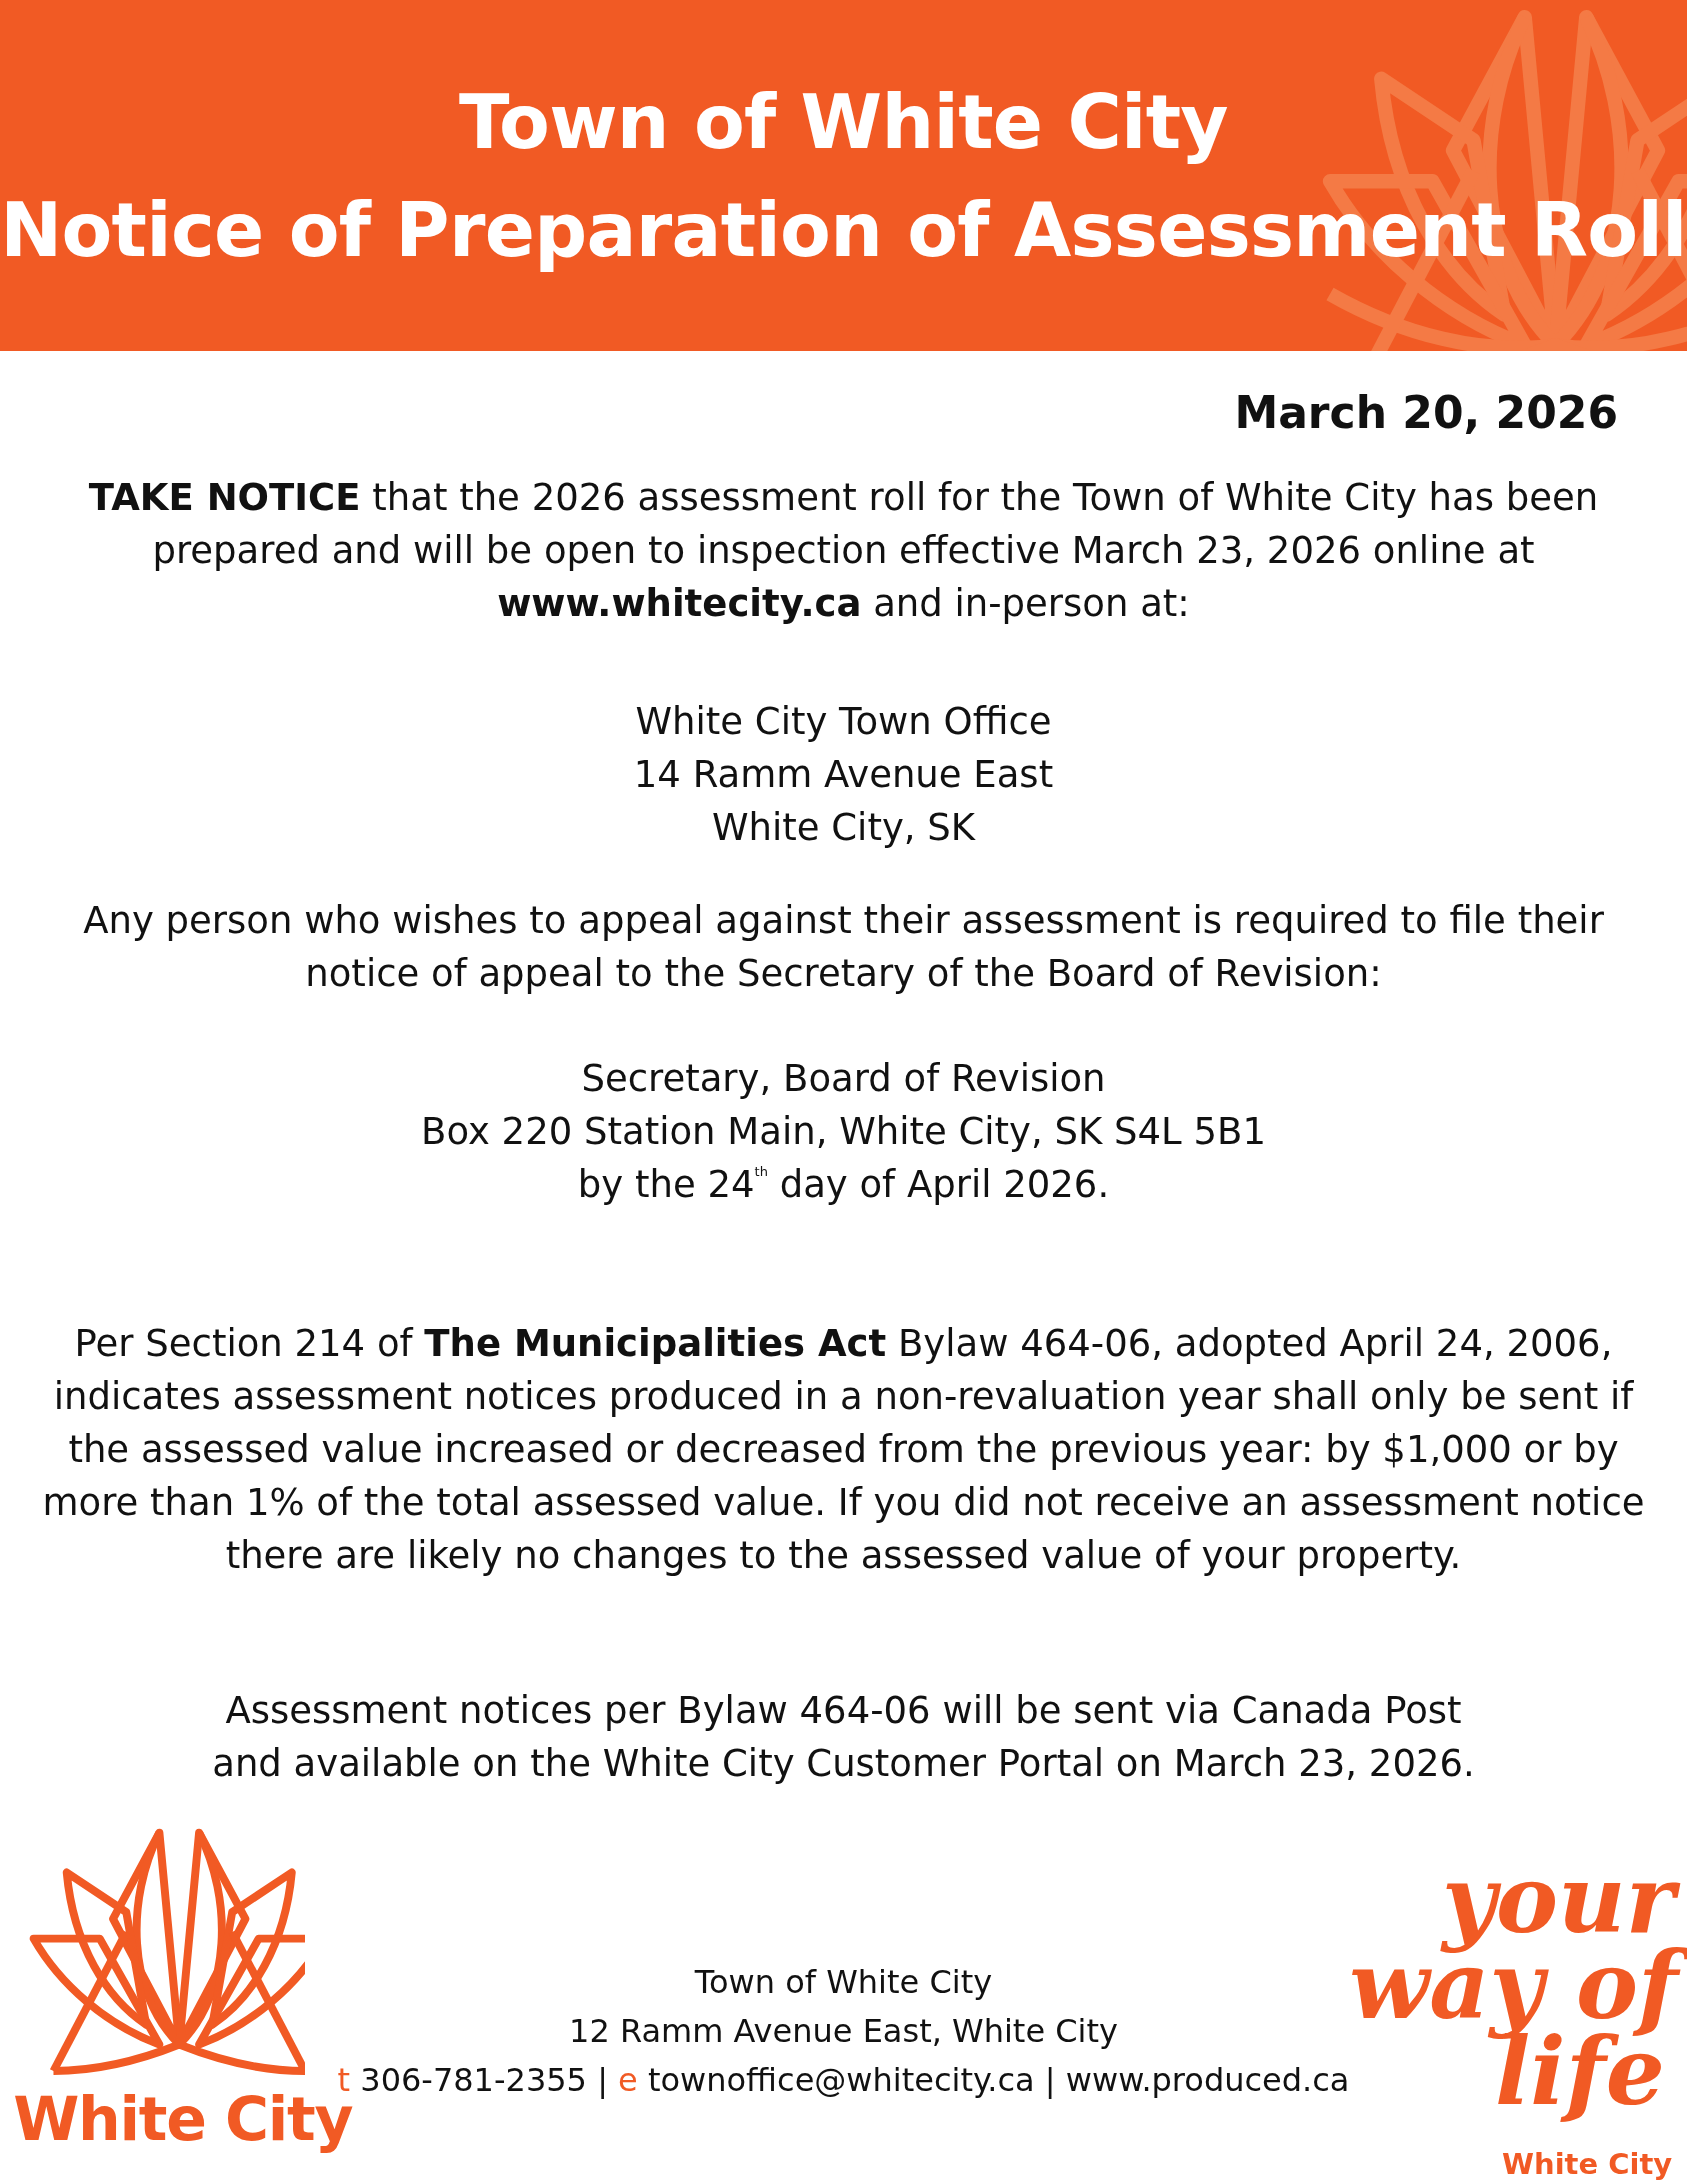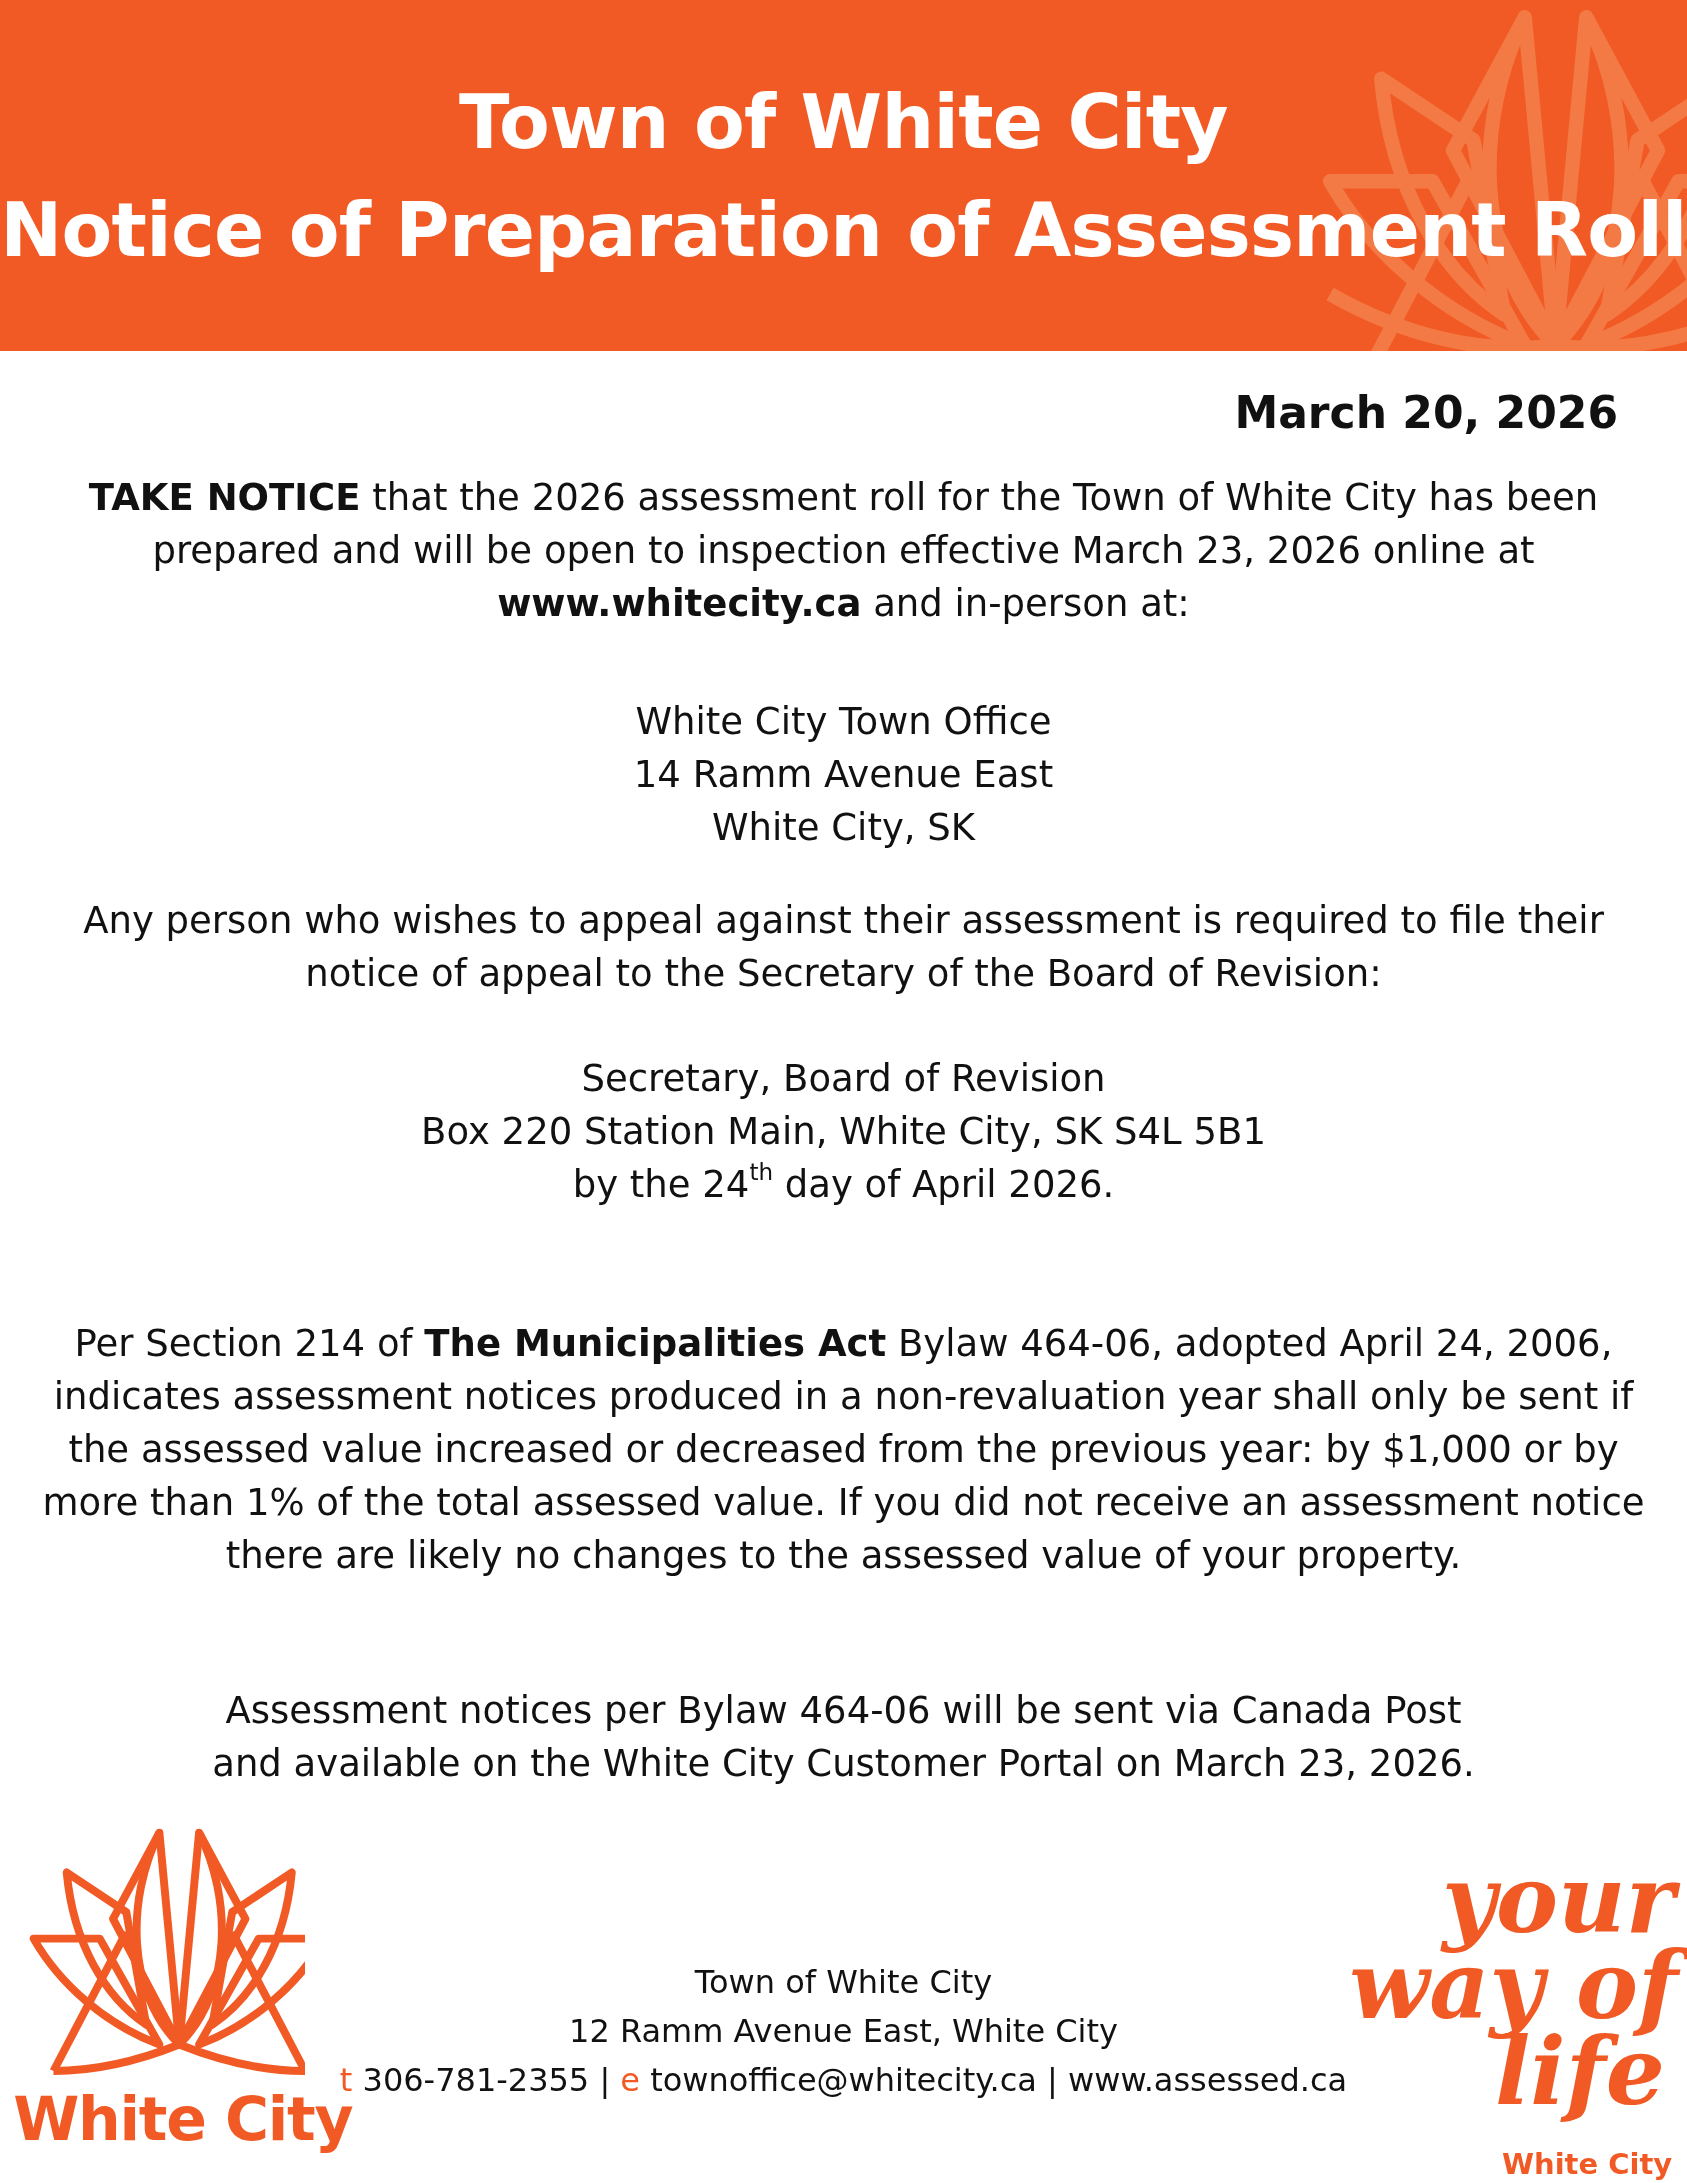--- a/index.html
+++ b/index.html
@@ -13,21 +13,21 @@
   .t2 { top:187px; font-size:74px; }
   .date { position:absolute; right:69px; top:387px; font-size:44px; font-weight:bold; }
   .body { position:absolute; left:40px; right:40px; text-align:center; font-size:37px; line-height:53px; }
   .body b { font-weight:bold;text-align:right; }
   .p1 { top:471px; }
   .p2 { top:687px;margin-top:8px; }
   .p3 { top:894px; }
   .p4 { top:1052px; }
   .p5 { top:1317px; }
   .p6 { top:1684px; }
-  sup { font-size:23px; vertical-align:top; line-height:20px; position:relative; top:4px; }
+  sup { font-size:13px; vertical-align:top; line-height:20px; position:relative; top:4px; }
   .footer-logo { position:absolute; left:26.5px; top:1826px; width:278px; height:265px; }
   .footer-wordmark { position:absolute; left:13.2px; top:2084px; font-size:60px; font-weight:bold; color:#F15A24; letter-spacing:-1.3px; }
   .footer-contact { position:absolute; left:291px; right:291px; top:1958px; text-align:center; font-size:32px; line-height:49px; }
   .orange { color:#F15A24; }
   .tagline { position:absolute; left:1336px; top:1833px; width:344px; height:284px; color:#F15A24;
              font-family:"DejaVu Serif", serif; font-style:italic; font-weight:bold; }
   .tag-line { position:absolute; font-size:93px; line-height:93px; }
   .tag-your { left:106px; top:20px; }
   .tag-way { left:13.2px; top:106px; }
   .tag-life { left:159px; top:192px; }
@@ -93,21 +93,21 @@
   <path d="M450 170 C410 240 340 300 260 330 L350 170 Z"></path>
   <path d="M40 370 L150 160"></path>
   <path d="M420 370 L310 160"></path>
   <path d="M40 370 C110 370 180 350 230 330 C280 350 350 370 420 370"></path>
 </svg>
 <div class="footer-wordmark">White City</div>
 
 <div class="footer-contact">
   <div>Town of White City</div>
   <div>12 Ramm Avenue East, White City</div>
-  <div><span class="orange">t</span><span> 306-781-2355 | </span><span class="orange">e</span><span> townoffice@whitecity.ca | www.assessed.ca</span></div>
+  <div><span class="orange">t</span><span> 306-781-2355 | </span><span class="orange">e</span><span> townoffice@whitecity.ca | www.produced.ca</span></div>
 </div>
 
 <div class="tagline">
   <div class="tag-line tag-your">your</div>
   <div class="tag-line tag-way">way of</div>
   <div class="tag-line tag-life">life</div>
 </div>
 <div class="tag-wc">White City</div>
 
 

